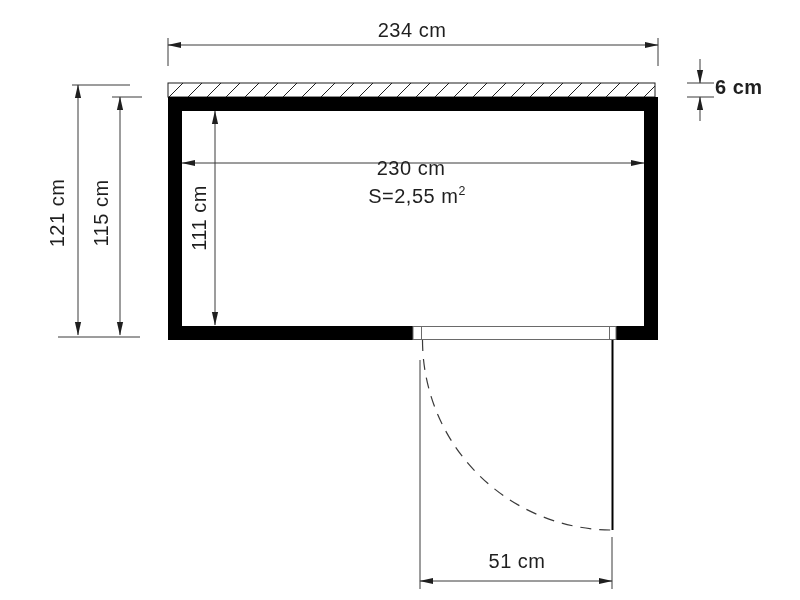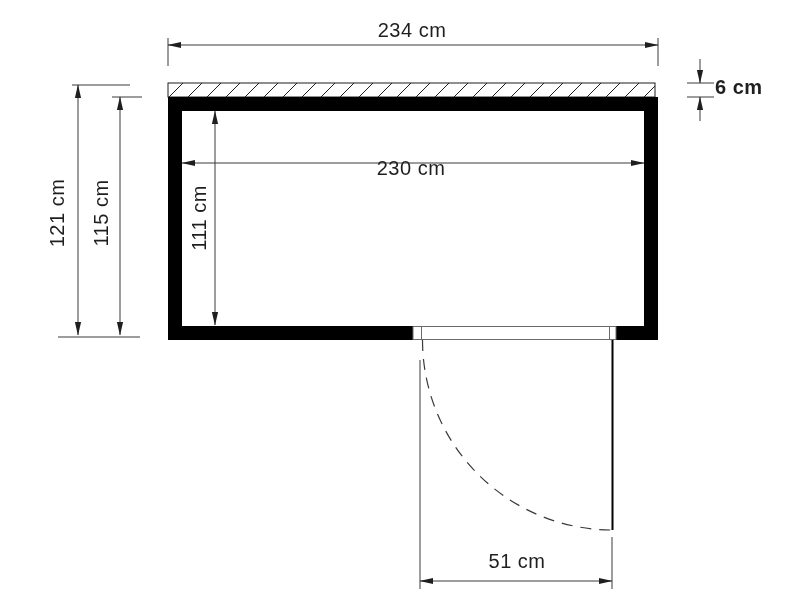--- a/index.html
+++ b/index.html
@@ -92,20 +92,23 @@
       <line x1="420" y1="360" x2="420" y2="589"></line>
       <line x1="612" y1="537" x2="612" y2="589"></line>
       <line x1="420" y1="581" x2="612" y2="581" marker-start="url(#ah)" marker-end="url(#ah)"></line>
     </g>
   </svg>
 
   <div class="label" style="left:412px;top:30px;">234 cm</div>
 
   <div class="label" style="left:411px;top:146px;margin-top:22px;">230 cm</div>
 
+  <div class="label" style="left:417px;top:196px;">
+    <span>S=2,55 m</span><sup>2</sup>
+  </div>
 
   <div class="label rot" style="left:57px;top:213px;">121 cm</div>
 
   <div class="label rot" style="left:101px;top:213px;">115 cm</div>
 
   <div class="label rot" style="left:199px;top:218px;">111 cm</div>
 
   <div class="label left-anchor" style="left:715px;top:87px;font-weight:bold;">6 cm</div>
 
   <div class="label" style="left:517px;top:561px;">51 cm</div>

